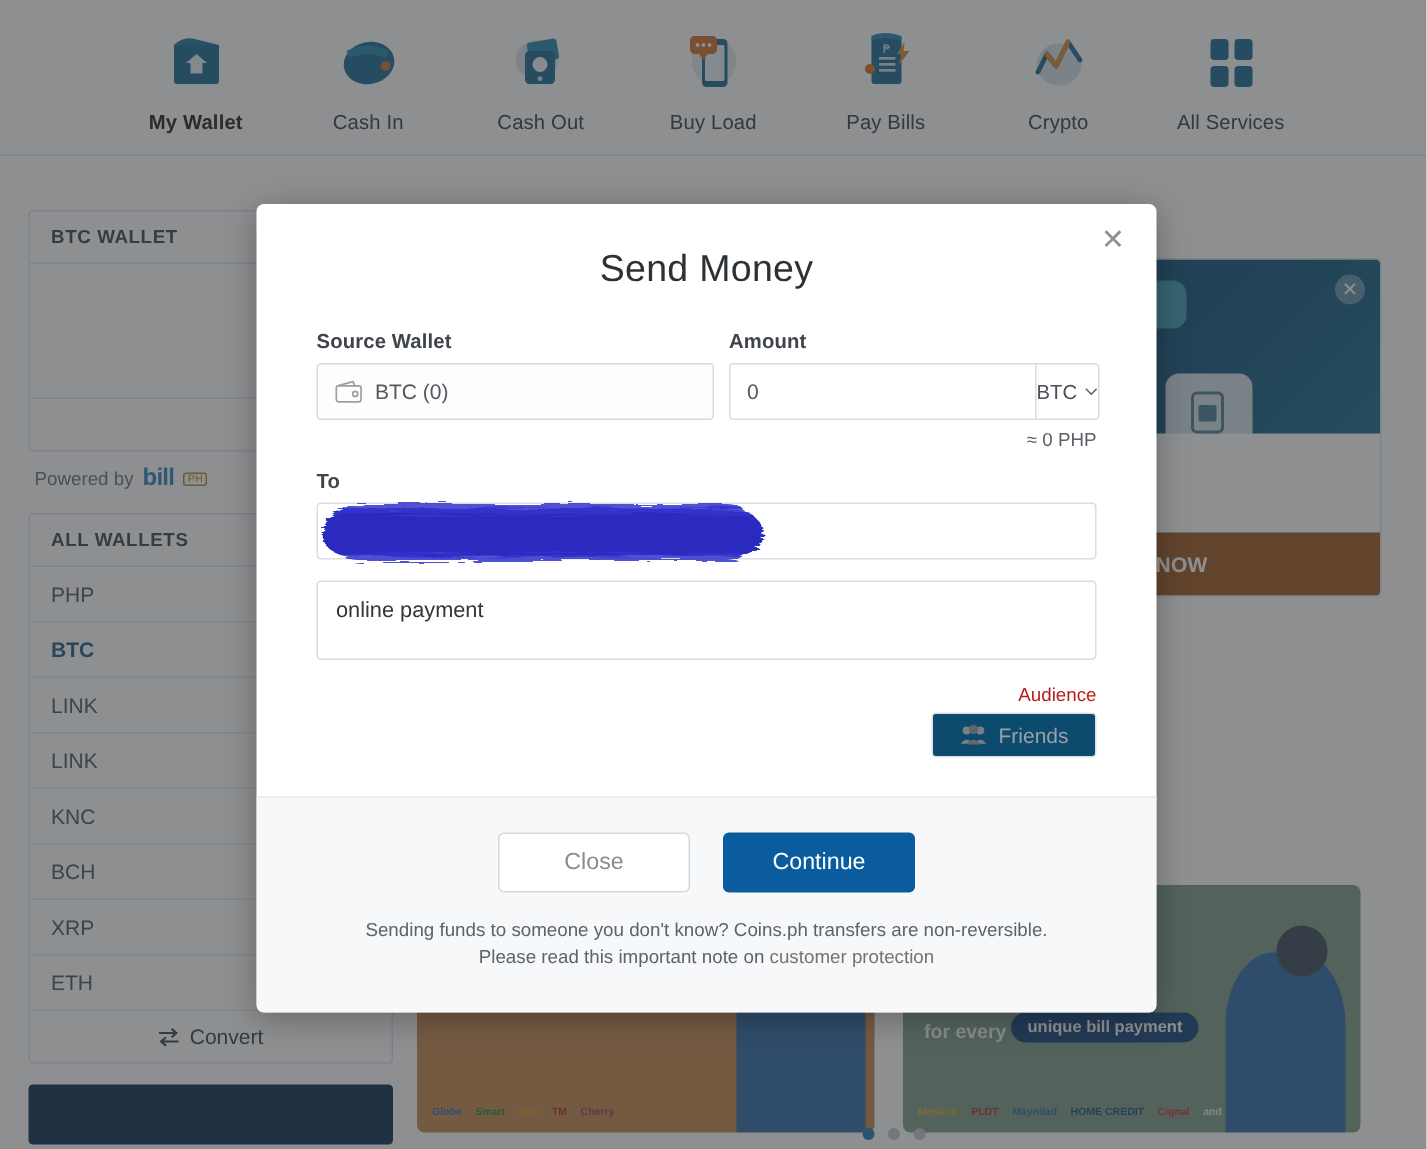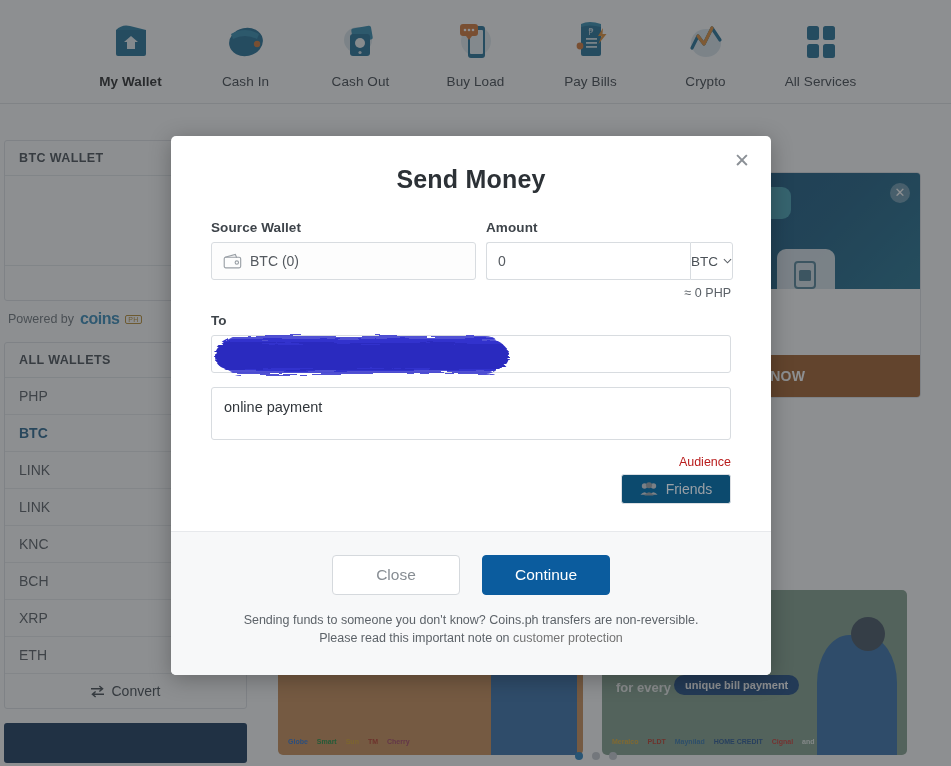--- a/index.html
+++ b/index.html
@@ -29,21 +29,21 @@
     cursor: pointer;
   }
   .navicon { width: 54px; height: 54px; position: relative; }
   .navlabel {
     font-size: 13.5px; color: #3a4047; letter-spacing: .1px;
   }
   .navitem.active .navlabel { font-weight: bold; color: #222; }
 
   
   .sidebar {
-    position: absolute; left: 4px; top: 140px; width: 243px;
+    position: absolute; left: 19px; top: 140px; width: 243px;
   }
   .card {
     background: #fff; border: 1px solid #dfe2e6; border-radius: 3px;
   }
   .card-head {
     padding: 10px 14px; font-size: 12.5px; font-weight: bold;
     color: #41484f; letter-spacing: .4px; border-bottom: 1px solid #e5e8eb;
   }
   .bal-wrap { padding: 14px 16px 12px; text-align: right; border-bottom: 1px solid #e5e8eb;}
   .bal-num { font-size: 30px; color: #1f5f8b; line-height: 1.05; font-weight: 300;}
@@ -156,21 +156,21 @@
     box-shadow: 0 4px 22px rgba(0,0,0,.28);
     overflow: hidden;
   }
   .modal-close {
     position: absolute; right: 18px; top: 14px;
     width: 22px; height: 22px; cursor: pointer;
     color: #8b9096; font-size: 19px; line-height: 21px; text-align:center;
     font-weight: 300;
   }
   .modal-title {
-    text-align: center; font-size: 25px; color: #2c3136; font-weight: 700;
+    text-align: center; font-size: 25px; color: #2c3136; font-weight: 400;
     padding: 29px 0 0 0; letter-spacing: .2px;
   }
   .modal-body { padding: 26px 40px 0 40px; }
 
   .frow { display: flex; gap: 10px; }
   .fcol-left  { width: 265px; }
   .fcol-right { width: 245px; }
   .flabel {
     font-size: 13.5px; color: #3e444a; font-weight: bold; margin-bottom: 7px;
     letter-spacing: .1px;
@@ -356,21 +356,21 @@
             <svg width="14" height="14" viewBox="0 0 16 16">
               <path d="M15 1 L1 7 L6.5 9 L9 15 Z" fill="#3c434a"></path>
             </svg>
           </span>
           <span>Send</span>
         </div>
       </div>
 
       <div class="powered">
         <span>Powered by</span>
-        <span class="coinslogo">coins</span>
+        <span class="coinslogo">bill</span>
         <span class="phbadge">PH</span>
       </div>
 
       <div class="card">
         <div class="card-head">ALL WALLETS</div>
 
         <div class="wallet-row">
           <span>PHP</span>
           <span class="amt"></span>
         </div>

